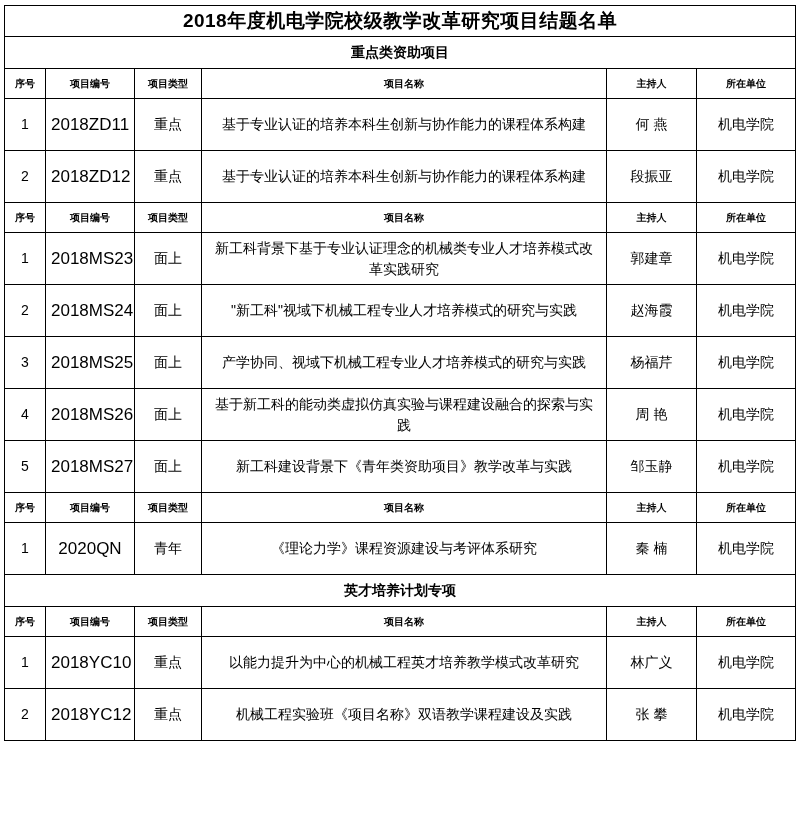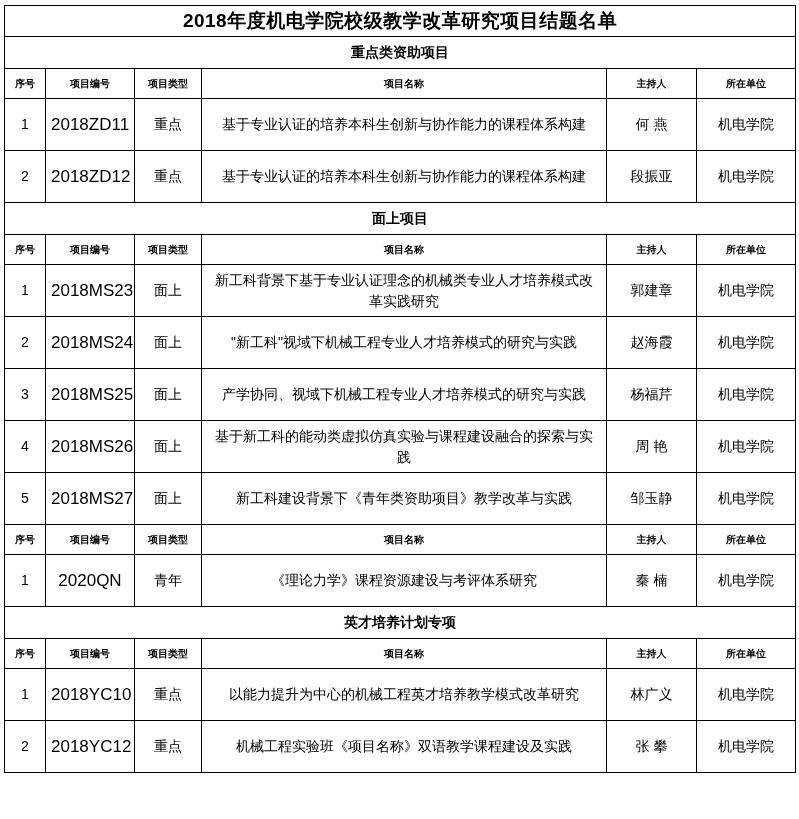--- a/index.html
+++ b/index.html
@@ -95,23 +95,20 @@
           <td class="unit-cell">机电学院</td>
         </tr>
         <tr class="data-row">
           <td class="serial-cell">2</td>
           <td class="code-cell">2018ZD12</td>
           <td class="type-cell">重点</td>
           <td class="name-cell">基于专业认证的培养本科生创新与协作能力的课程体系构建</td>
           <td class="leader-cell">段振亚</td>
           <td class="unit-cell">机电学院</td>
         </tr>
-        <tr class="section-row">
-          <td colspan="6">面上项目</td>
-        </tr>
         <tr class="cols-row">
           <th>序号</th>
           <th>项目编号</th>
           <th>项目类型</th>
           <th>项目名称</th>
           <th>主持人</th>
           <th>所在单位</th>
         </tr>
         <tr class="data-row">
           <td class="serial-cell">1</td>

